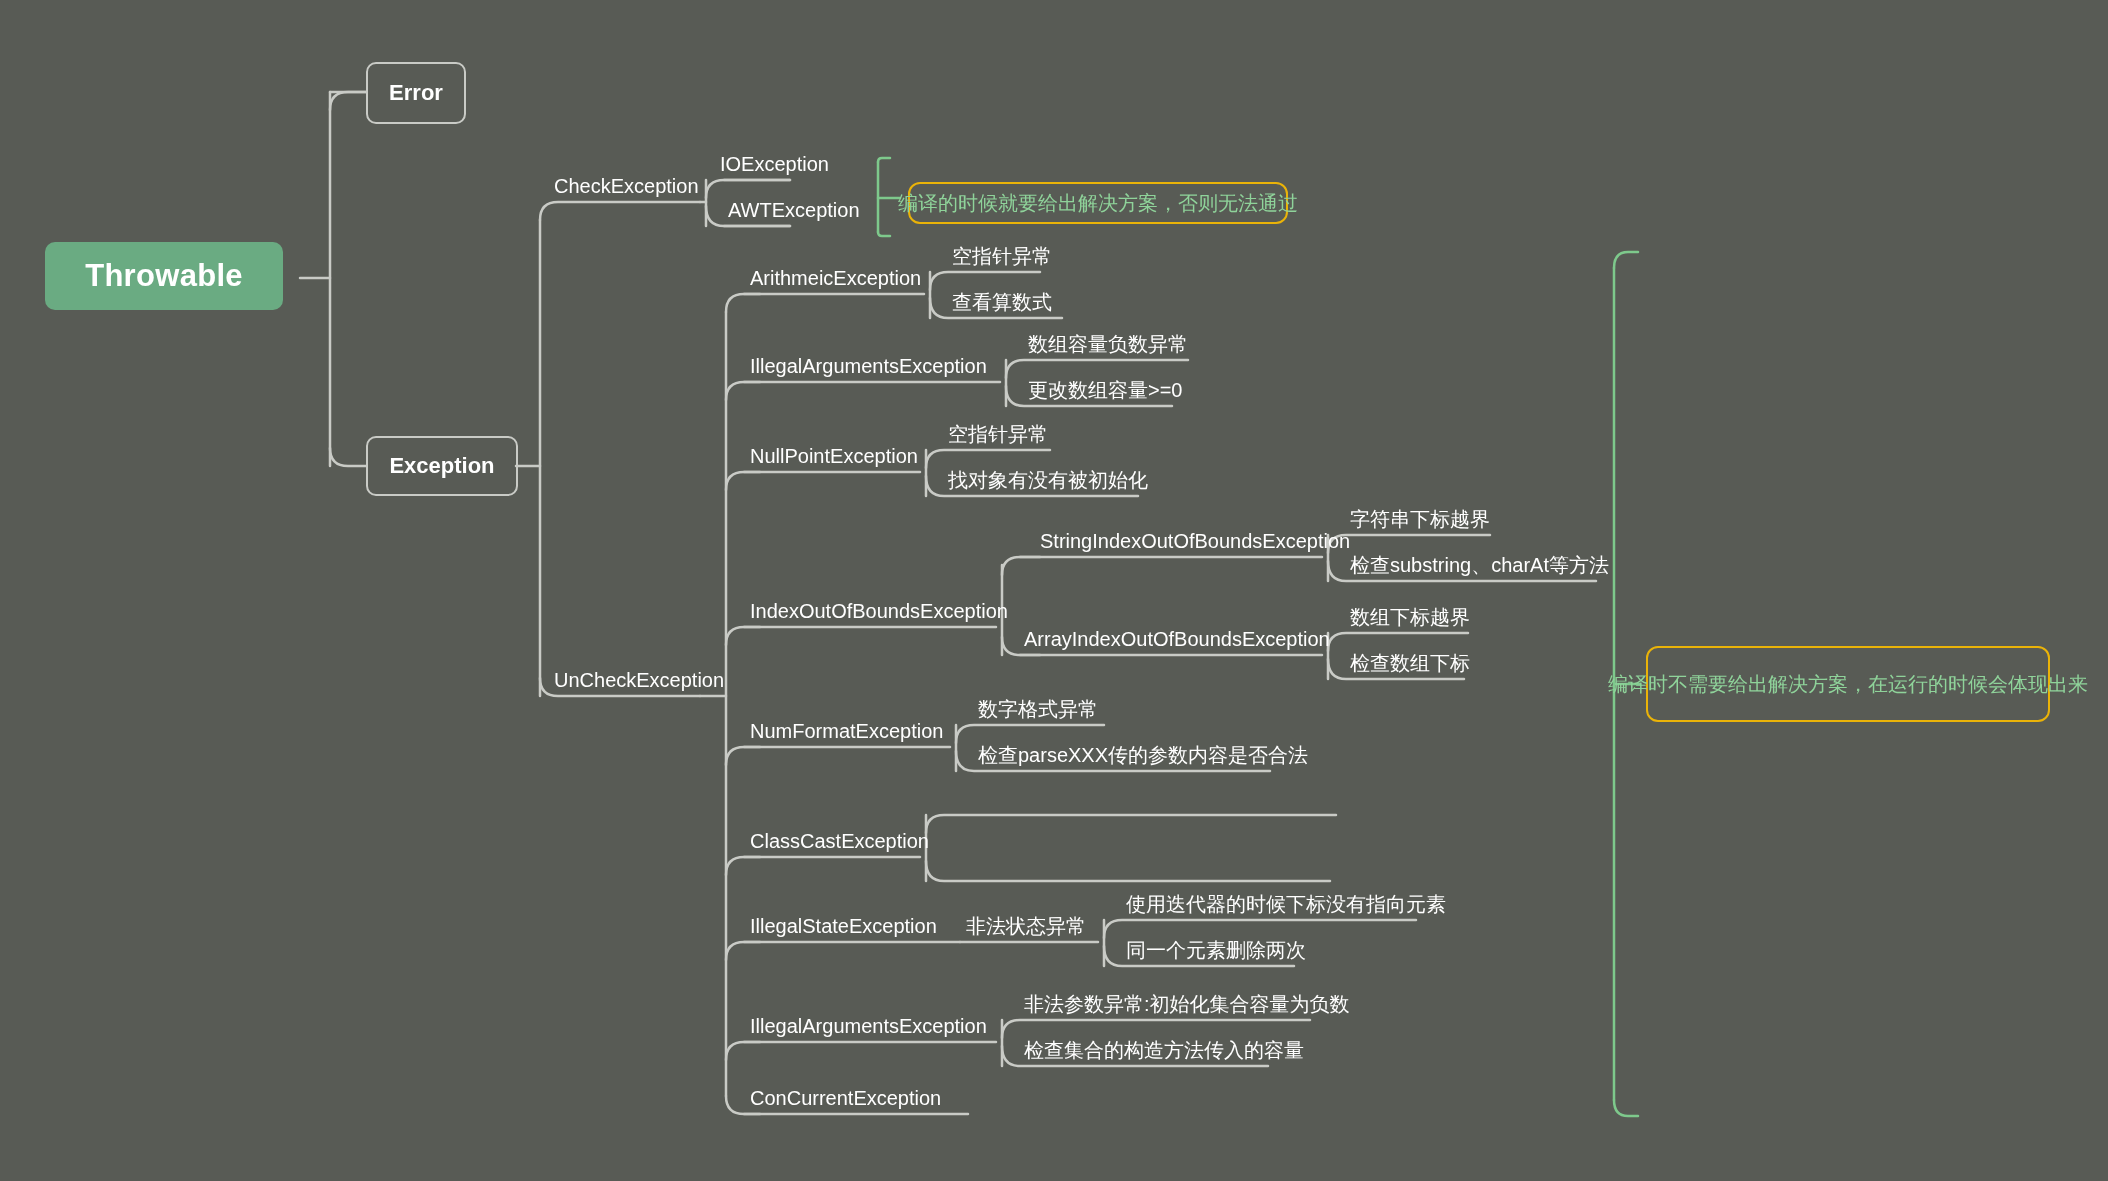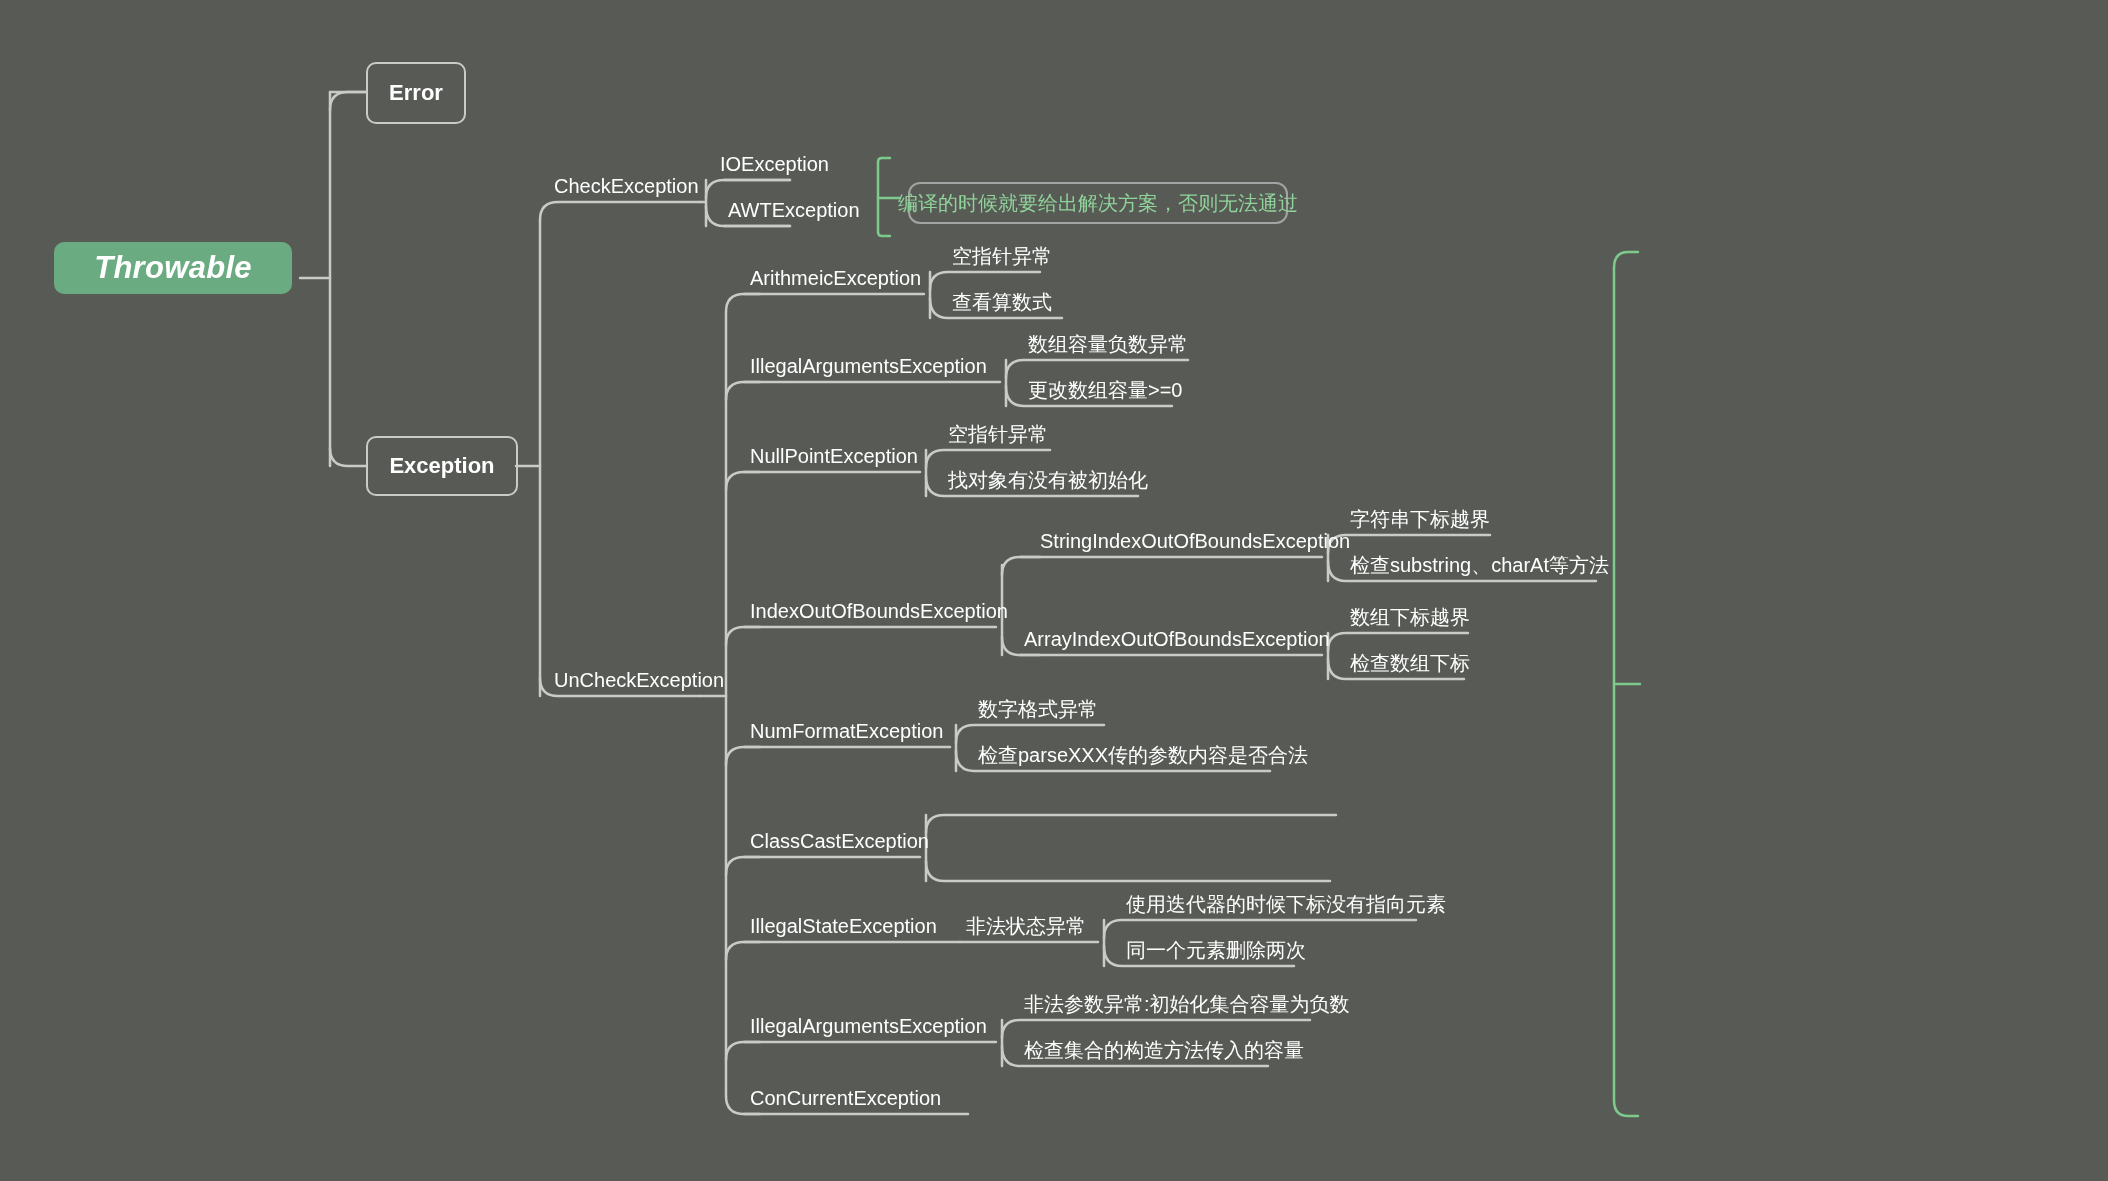--- a/index.html
+++ b/index.html
@@ -38,21 +38,21 @@
     font-size:20px;
     line-height:1.18;
     color:#ffffff;
     display:flex;
     align-items:flex-end;
     padding:0 2px 3px 2px;
   }
 
   
   .note-node{
-    border:2px solid #a3a3a3;
+    border:2px solid #eab308;
     border-radius:12px;
     color:#8fd39a;
     font-size:20px;
     line-height:1.3;
     display:flex;align-items:center;justify-content:center;
     text-align:center;
     padding:5px 10px;
     box-sizing:border-box;
   }
 </style>
@@ -183,36 +183,37 @@
     </g>
 
     <g fill="none" stroke="#7ec98c" stroke-width="2.5" stroke-linecap="round">
       <path d="M1614 268 Q1614 252 1628 252 H1638"></path>
       <path d="M1614 268 V1100"></path>
       <path d="M1614 1100 Q1614 1116 1628 1116 H1638"></path>
       <path d="M1614 684 H1640"></path>
     </g>
   </svg>
 
-  <div class="node root-node" style="left:54px;top:242px;width:238px;height:52px;font-style:italic;">Throwable</div>
+  <div class="node root-node" style="left:45px;top:242px;width:238px;height:68px;">Throwable</div>
 
   <div class="node box-node" style="left:366px;top:62px;width:100px;height:62px;">Error</div>
 
   <div class="node box-node" style="left:366px;top:436px;width:152px;height:60px;">Exception</div>
 
   <div class="node label-node" style="left:552px;top:172px;width:150px;height:30px;">CheckException</div>
 
   <div class="node label-node" style="left:718px;top:150px;width:64px;height:30px;">IOException</div>
 
   <div class="node label-node" style="left:726px;top:196px;width:64px;height:30px;">AWTException</div>
 
   <div class="node note-node" style="left:908px;top:182px;width:380px;height:42px;">编译的时候就要给出解决方案，否则无法通过</div>
 
   <div class="node label-node" style="left:552px;top:666px;width:166px;height:30px;">UnCheckException</div>
 
+  <div class="node note-node" style="left:1646px;top:646px;width:404px;height:76px;">编译时不需要给出解决方案，在运行的时候会体现出来</div>
 
   <div class="node label-node" style="left:748px;top:264px;width:178px;height:30px;">ArithmeicException</div>
   <div class="node label-node" style="left:950px;top:242px;width:92px;height:30px;">空指针异常</div>
   <div class="node label-node" style="left:950px;top:288px;width:114px;height:30px;">查看算数式</div>
 
   <div class="node label-node" style="left:748px;top:352px;width:256px;height:30px;">IllegalArgumentsException</div>
   <div class="node label-node" style="left:1026px;top:330px;width:164px;height:30px;">数组容量负数异常</div>
   <div class="node label-node" style="left:1026px;top:376px;width:148px;height:30px;">更改数组容量&gt;=0</div>
 
   <div class="node label-node" style="left:748px;top:442px;width:176px;height:30px;">NullPointException</div>

